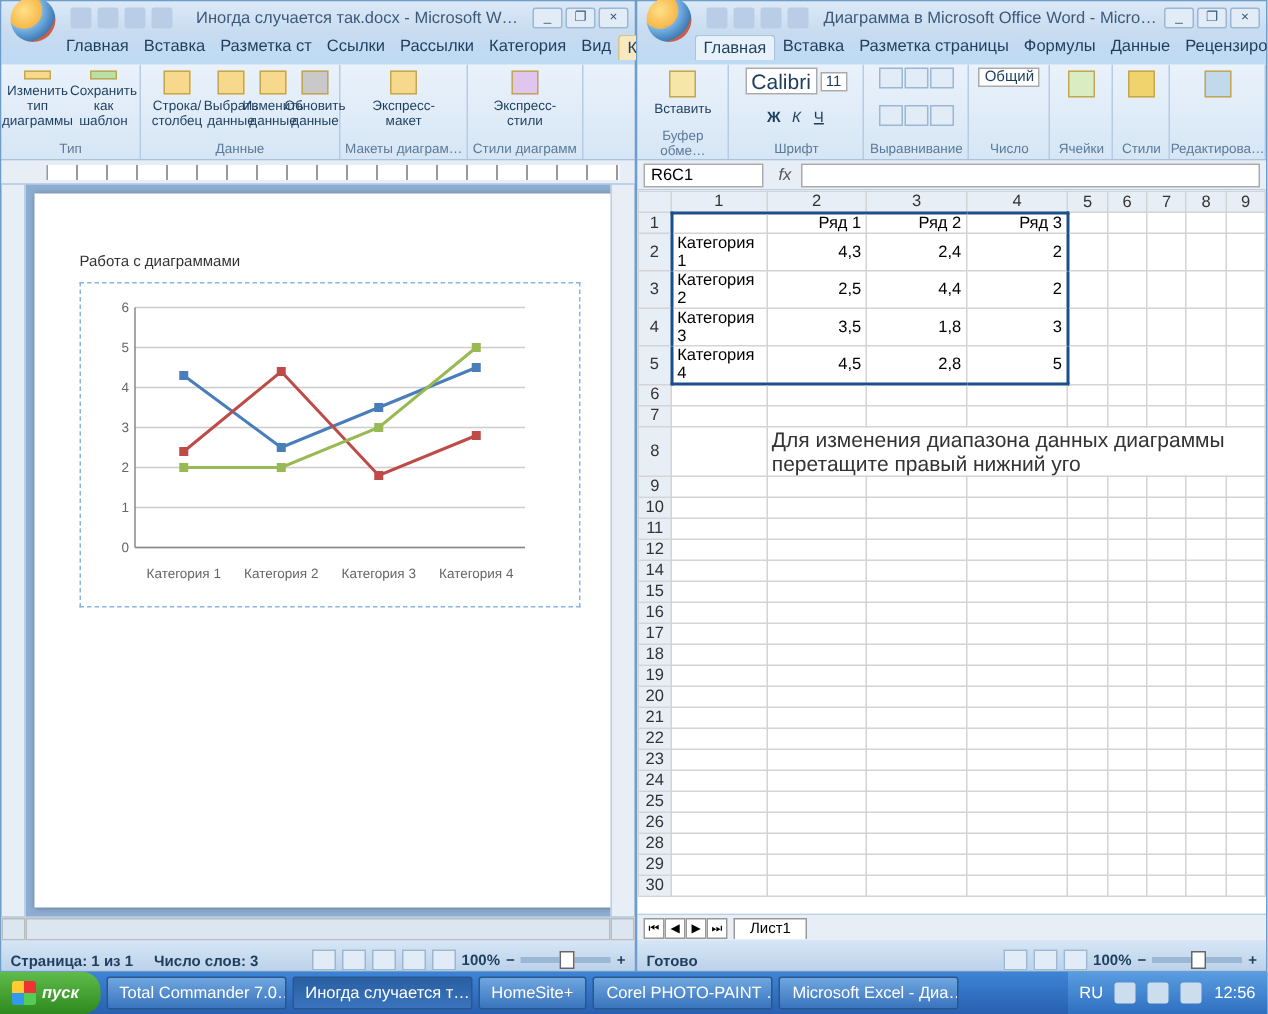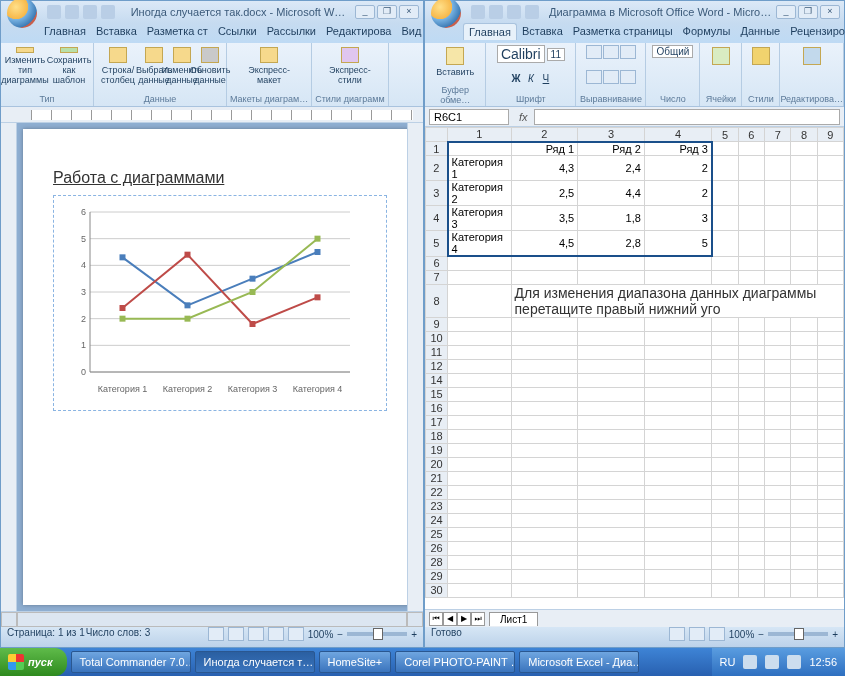--- a/index.html
+++ b/index.html
@@ -24,24 +24,24 @@
   .ribgrp .icons { display: flex; gap: 2px; align-items: flex-end; }
   .ribicon { width: 26px; height: 40px; display: flex; flex-direction: column; align-items: center; justify-content: flex-start; text-align: center; font-size: 9px; line-height: 10px; cursor: pointer; padding-top: 2px; }
   .ribicon .ico { width: 18px; height: 18px; background: #f6d98c; border: 1px solid #c4a752; margin-bottom: 2px; }
   .ribicon.big { width: 42px; }
   .grplabel { font-size: 9px; color: #5c7a99; text-align: center; }
   .ruler-h { height: 16px; background: #e8eef5; border-bottom: 1px solid #bcd0e5; position: relative; }
   .ruler-h::after { content: ""; position: absolute; left: 30px; right: 10px; top: 3px; height: 10px; background: repeating-linear-gradient(to right, #999 0, #999 1px, #fff 1px, #fff 20px); }
   .workarea { flex: 1; display: flex; background: #8eaed1; overflow: hidden; position: relative; }
   .ruler-v { width: 16px; background: #e8eef5; border-right: 1px solid #bcd0e5; }
   .page { background: #fff; margin: 6px 6px 6px 6px; flex: 1; box-shadow: 0 0 4px rgba(0,0,0,0.3); position: relative; padding: 40px 30px; }
-  .chart-title { font-size: 16px; color: #333; margin-bottom: 8px; text-decoration: underline; }
+  .chart-title { font-size: 10px; color: #333; margin-bottom: 8px; }
   .chart-box { border: 1px dashed #8ab4e2; padding: 6px; position: relative; }
   .chart-svg { width: 300px; height: 200px; }
-  .statusbar { height: 20px; background: linear-gradient(#d6e6f5,#bcd2ea); display: flex; align-items: flex-start; font-size: 10px; color: #1e3e5e; padding: 0 6px; gap: 1px; }
+  .statusbar { height: 20px; background: linear-gradient(#d6e6f5,#bcd2ea); display: flex; align-items: flex-end; font-size: 10px; color: #1e3e5e; padding: 0 6px; gap: 14px; font-weight: bold; }
   .statusbar .right { margin-left: auto; display: flex; gap: 4px; align-items: center; }
   .viewbtn { width: 16px; height: 14px; background: #e2ecf7; border: 1px solid #9cb7d4; }
   .zoom-slider { width: 60px; height: 4px; background: #9cb7d4; position: relative; }
   .zoom-slider::after { content: ""; width: 8px; height: 10px; background: #fff; border: 1px solid #666; position: absolute; top: -4px; left: 26px; }
   
   .namebox-row { height: 20px; display: flex; align-items: center; background: #e8eef5; border-bottom: 1px solid #bcd0e5; font-size: 11px; }
   .namebox { width: 80px; border: 1px solid #aaa; background: #fff; padding: 1px 4px; margin: 0 4px; }
   .fx { font-style: italic; color: #555; margin: 0 6px; }
   .fbar { flex: 1; border: 1px solid #aaa; background: #fff; height: 16px; margin-right: 4px; }
   .sheet { flex: 1; background: #fff; overflow: hidden; position: relative; }
@@ -88,21 +88,21 @@
         <div>❐</div>
         <div>×</div>
       </div>
     </div>
     <div class="tabbar">
       <div class="tab">Главная</div>
       <div class="tab">Вставка</div>
       <div class="tab">Разметка ст</div>
       <div class="tab">Ссылки</div>
       <div class="tab">Рассылки</div>
-      <div class="tab">Редактирова</div>
+      <div class="tab">Категория</div>
       <div class="tab">Вид</div>
       <div class="tab context">Конструктор</div>
       <div class="tab">Макет</div>
       <div class="tab">Формат</div>
     </div>
     <div class="ribbon">
       <div class="ribgrp">
         <div class="icons">
           <div class="ribicon big">
               <div class="ico"></div>

